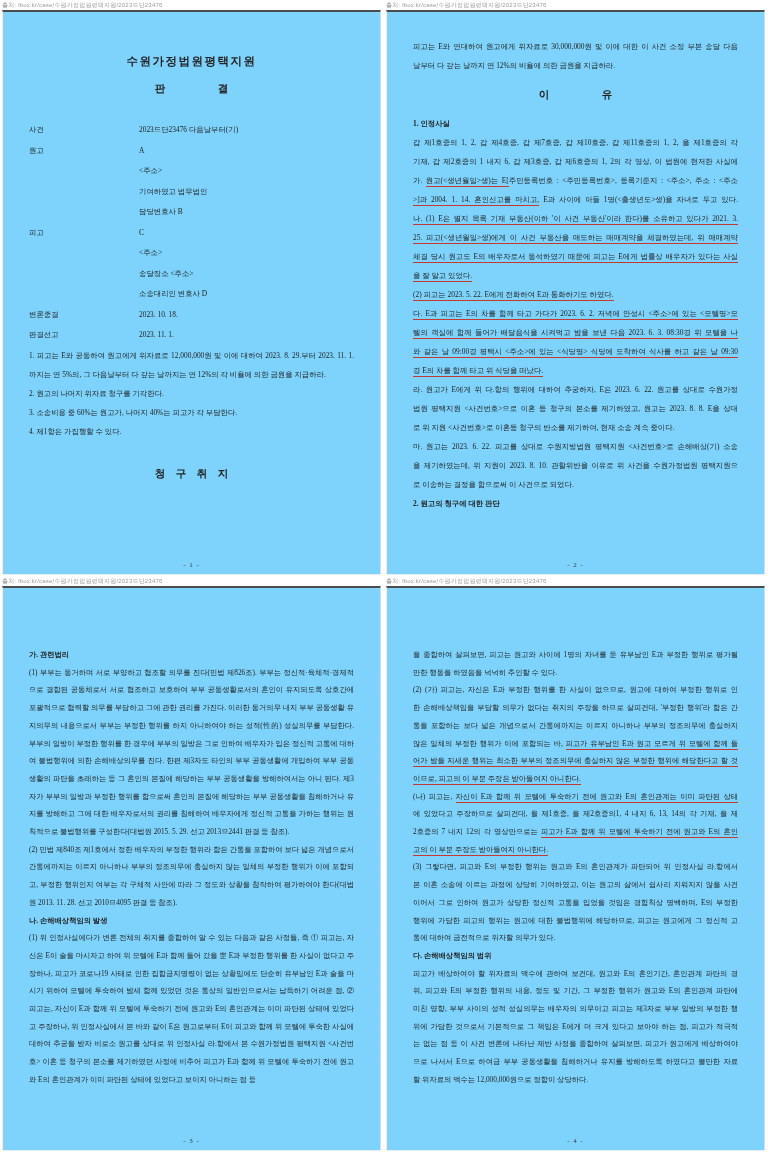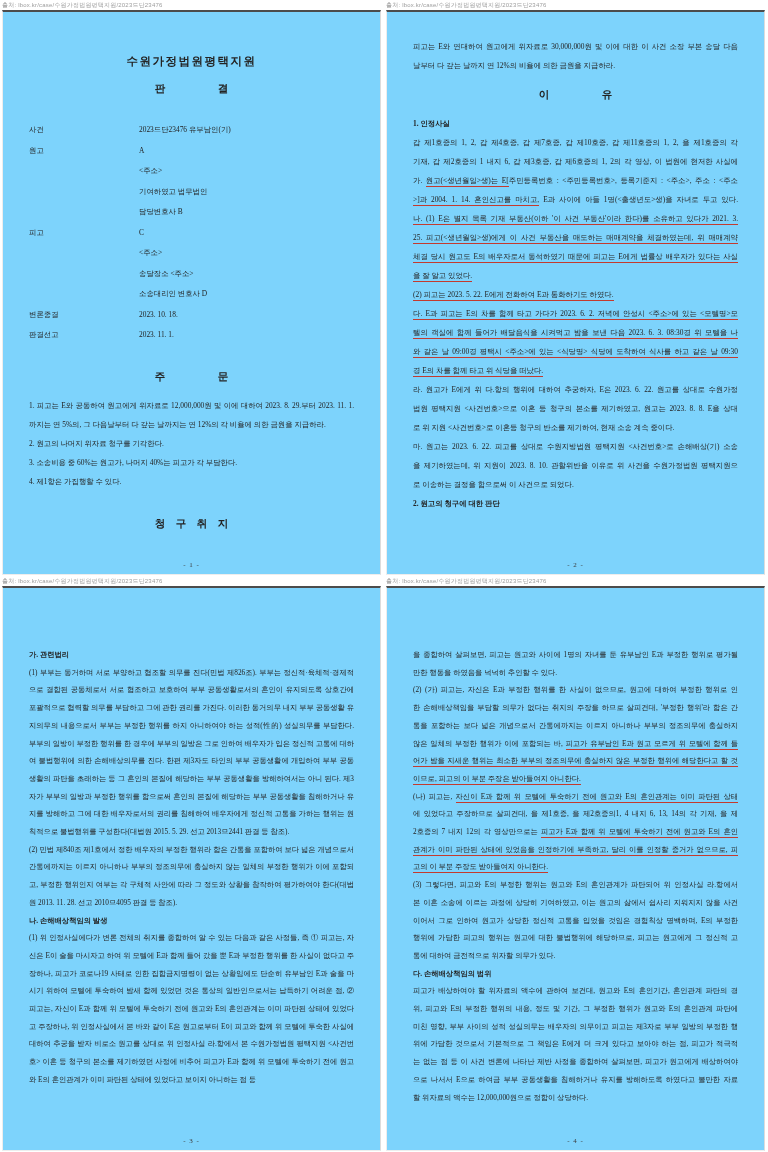--- a/index.html
+++ b/index.html
@@ -63,21 +63,21 @@
 
   <div class="cell" data-page="0">
     <div class="caption">출처: lbox.kr/case/수원가정법원평택지원/2023드단23476</div>
     <div class="page">
       <div class="pbody">
           <div class="title">수원가정법원평택지원</div>
           <div class="h">판　　　　　결</div>
           <div class="kv">
             <div class="k">사건</div>
             <div class="v">
-              <div class="vline">2023드단23476 유부남인(기)</div>
+              <div class="vline">2023드단23476 다음날부터(기)</div>
             </div>
           </div>
           <div class="kv">
             <div class="k">원고</div>
             <div class="v">
               <div class="vline">A</div>
               <div class="vline">&lt;주소&gt;</div>
               <div class="vline">기여하였고 법무법인</div>
               <div class="vline">담당변호사 B</div>
             </div>
@@ -96,21 +96,20 @@
             <div class="v">
               <div class="vline">2023. 10. 18.</div>
             </div>
           </div>
           <div class="kv">
             <div class="k">판결선고</div>
             <div class="v">
               <div class="vline">2023. 11. 1.</div>
             </div>
           </div>
-          <div class="h">주　　　　　문</div>
           <div class="para">1. 피고는 E와 공동하여 원고에게 위자료로 12,000,000원 및 이에 대하여 2023. 8. 29.부터 2023. 11. 1.까지는 연 5%의, 그 다음날부터 다 갚는 날까지는 연 12%의 각 비율에 의한 금원을 지급하라.</div>
           <div class="para">2. 원고의 나머지 위자료 청구를 기각한다.</div>
           <div class="para">3. 소송비용 중 60%는 원고가, 나머지 40%는 피고가 각 부담한다.</div>
           <div class="para">4. 제1항은 가집행할 수 있다.</div>
           <div class="h">청　구　취　지</div>
         </div>
       <div class="pfoot">- 1 -</div>
     </div>
   </div>
 
@@ -174,21 +173,20 @@
             <div class="line"><span>만한 행동을 하였음을 넉넉히 추인할 수 있다.</span></div>
             <div class="line j"><span>(2) (가) 피고는, 자신은 E과 부정한 행위를 한 사실이 없으므로, 원고에 대하여 부정한 행위로 인</span></div>
             <div class="line j"><span>한 손해배상책임을 부담할 의무가 없다는 취지의 주장을 하므로 살피건대, '부정한 행위'라 함은 간</span></div>
             <div class="line j"><span>통을 포함하는 보다 넓은 개념으로서 간통에까지는 이르지 아니하나 부부의 정조의무에 충실하지</span></div>
             <div class="line j"><span>않은 일체의 부정한 행위가 이에 포함되는 바, </span><span class="u">피고가 유부남인 E과 원고 모르게 위 모텔에 함께 들</span></div>
             <div class="line j"><span class="u">어가 밤을 지새운 행위는 최소한 부부의 정조의무에 충실하지 않은 부정한 행위에 해당한다고 할 것</span></div>
             <div class="line"><span class="u">이므로, 피고의 이 부분 주장은 받아들여지 아니한다.</span></div>
             <div class="line j"><span>(나) 피고는, </span><span class="u">자신이 E과 함께 위 모텔에 투숙하기 전에 원고와 E의 혼인관계는 이미 파탄된 상태</span></div>
             <div class="line j"><span>에 있었다고 주장하므로 살피건대, 을 제1호증, 을 제2호증의1, 4 내지 6, 13, 14의 각 기재, 을 제</span></div>
             <div class="line j"><span>2호증의 7 내지 12의 각 영상만으로는 </span><span class="u">피고가 E과 함께 위 모텔에 투숙하기 전에 원고와 E의 혼인</span></div>
-            <div class="line j"><span class="u">관계가 이미 파탄된 상태에 있었음을 인정하기에 부족하고, 달리 이를 인정할 증거가 없으므로, 피</span></div>
             <div class="line"><span class="u">고의 이 부분 주장도 받아들여지 아니한다.</span></div>
             <div class="line j"><span>(3) 그렇다면, 피고와 E의 부정한 행위는 원고와 E의 혼인관계가 파탄되어 위 인정사실 라.항에서</span></div>
             <div class="line j"><span>본 이혼 소송에 이르는 과정에 상당히 기여하였고, 이는 원고의 삶에서 쉽사리 지워지지 않을 사건</span></div>
             <div class="line j"><span>이어서 그로 인하여 원고가 상당한 정신적 고통을 입었을 것임은 경험칙상 명백하며, E의 부정한</span></div>
             <div class="line j"><span>행위에 가담한 피고의 행위는 원고에 대한 불법행위에 해당하므로, 피고는 원고에게 그 정신적 고</span></div>
             <div class="line"><span>통에 대하여 금전적으로 위자할 의무가 있다.</span></div>
           </div>
           <div class="sub">다. 손해배상책임의 범위</div>
           <div class="lines">
             <div class="line j"><span>피고가 배상하여야 할 위자료의 액수에 관하여 보건대, 원고와 E의 혼인기간, 혼인관계 파탄의 경</span></div>

